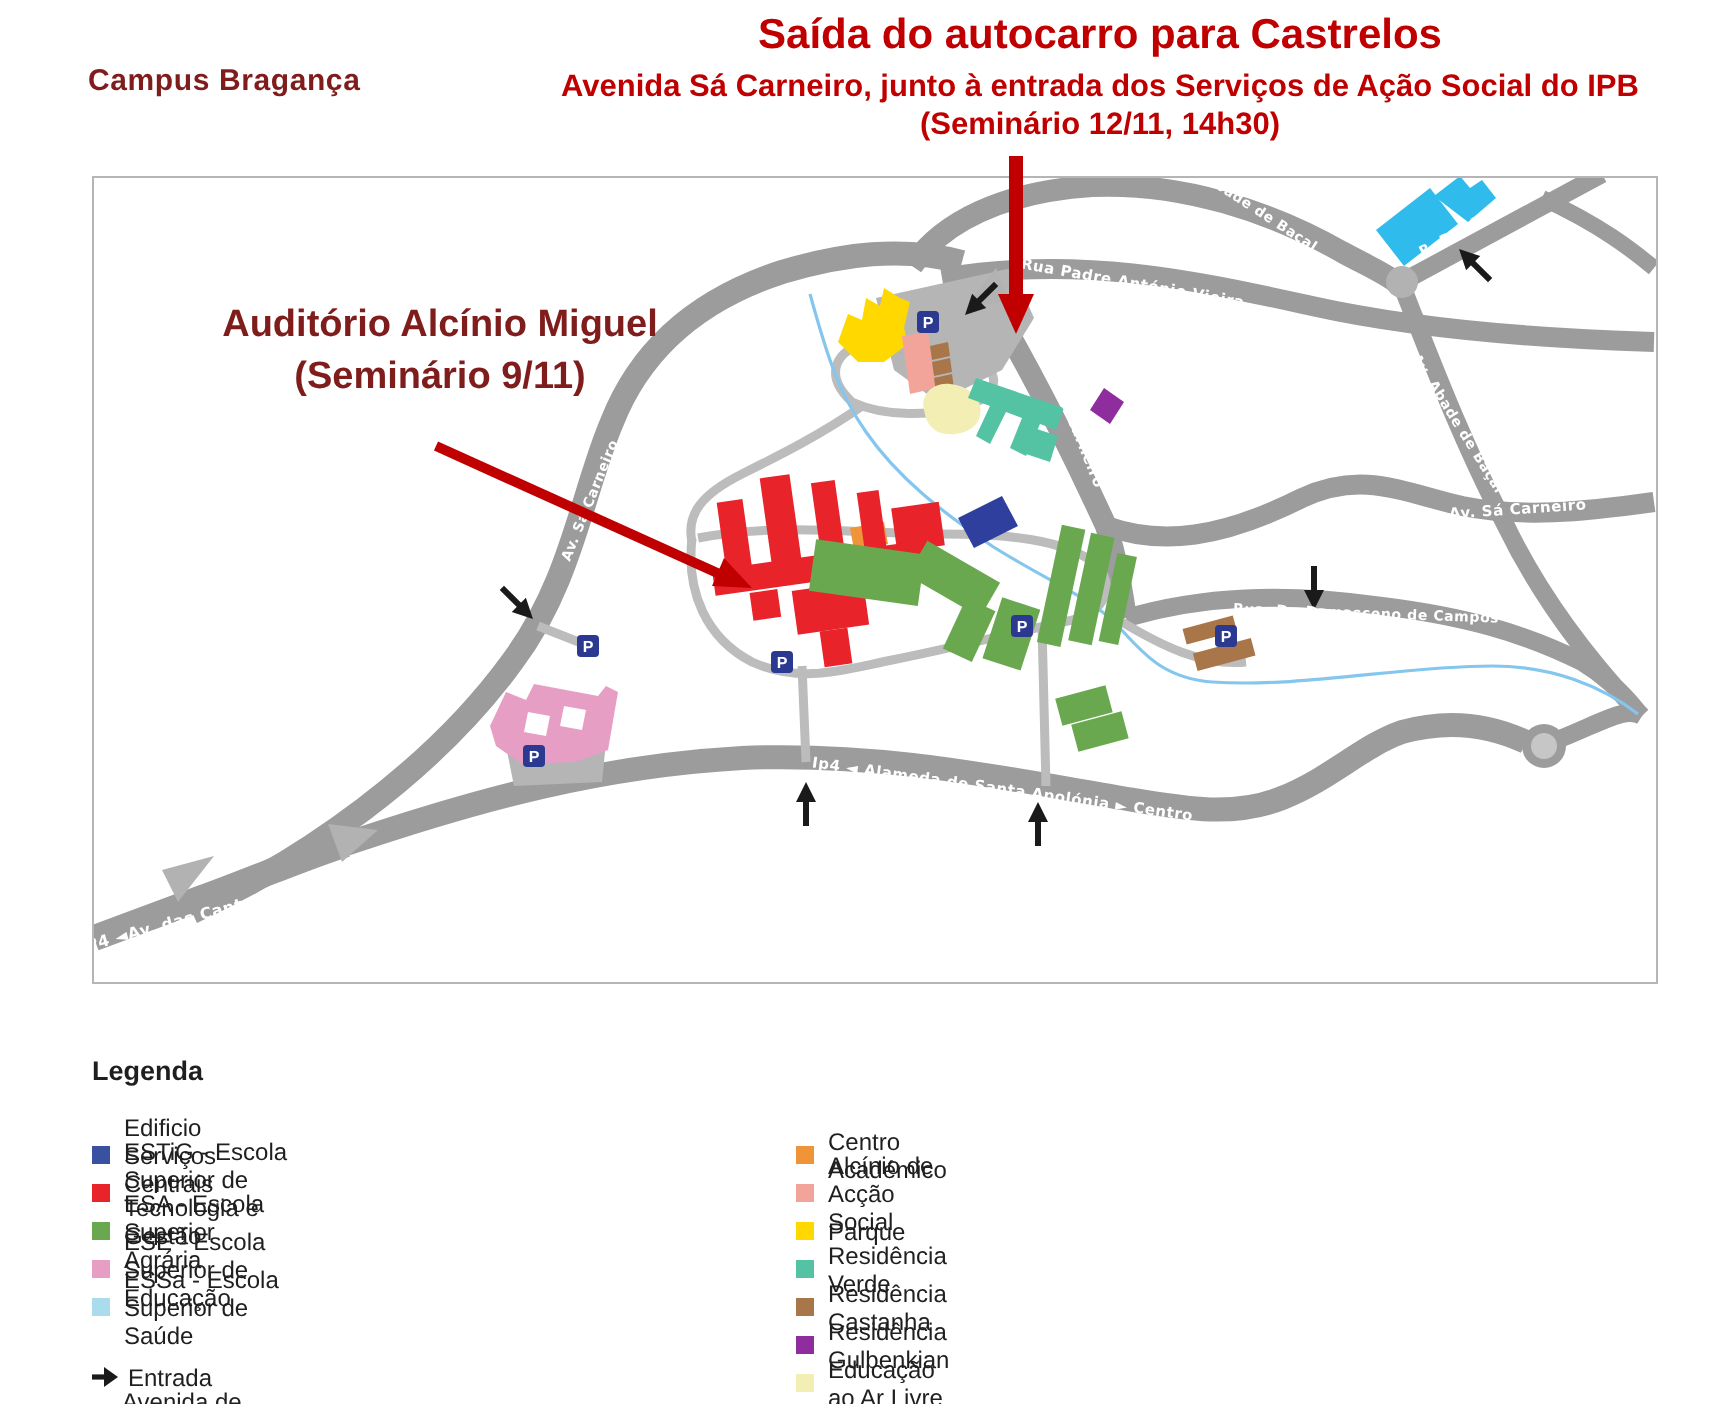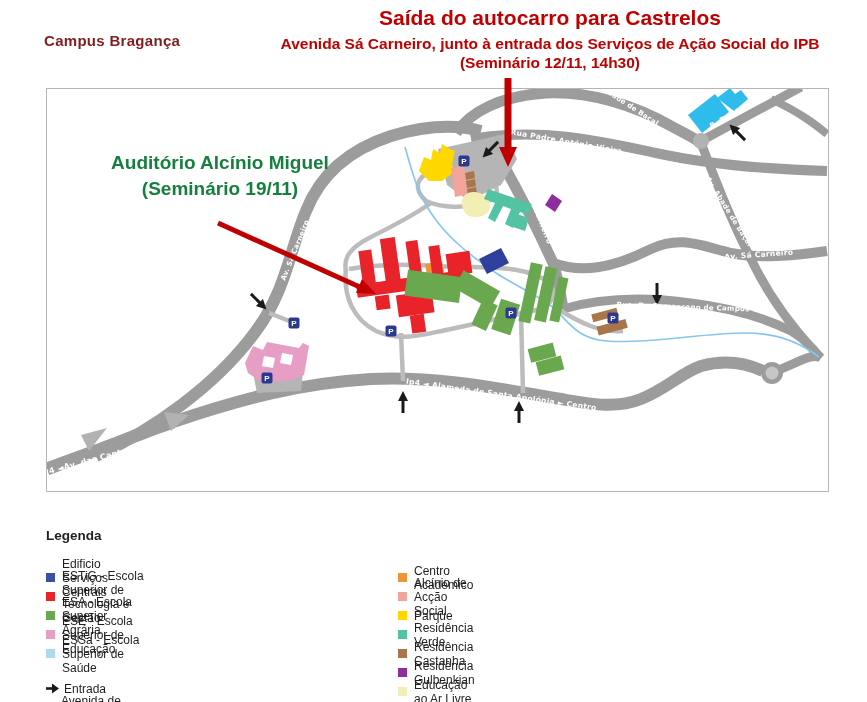--- a/index.html
+++ b/index.html
@@ -4,21 +4,21 @@
 <style>
   html,body{margin:0;padding:0;background:#fff;}
   .canvas{position:relative;width:867px;height:702px;background:#fff;
           font-family:"Liberation Sans",sans-serif;overflow:hidden;}
   .campus-label{position:absolute;left:44px;top:32px;font-size:15px;font-weight:bold;
                 color:#7f1d1d;letter-spacing:.3px;}
   .title-block{position:absolute;left:205px;top:5px;width:690px;text-align:center;color:#c00000;}
   .title-block .t1{font-size:21px;font-weight:bold;line-height:26px;}
   .title-block .t2{font-size:15.5px;font-weight:bold;line-height:19px;margin-top:3px;}
   .title-block .t3{font-size:15.5px;font-weight:bold;line-height:19px;}
-  .aud-block{position:absolute;left:80px;top:150px;width:280px;text-align:center;color:#15803d;z-index:5;}
+  .aud-block{position:absolute;left:80px;top:150px;width:280px;text-align:center;color:#7f1d1d;z-index:5;}
   .aud-block .a1{font-size:19px;font-weight:bold;line-height:26px;}
   .aud-block .a2{font-size:19px;font-weight:bold;line-height:26px;}
   .map-box{position:absolute;left:46px;top:88px;width:781px;height:402px;
            border:1px solid #b5b5b5;background:#fff;}
   .overlay{position:absolute;left:0;top:0;z-index:4;pointer-events:none;}
   .road{stroke:#9c9c9c;fill:none;}
   .walk{stroke:#bcbcbc;fill:none;}
   .river{stroke:#85c6ee;fill:none;stroke-width:1.6;}
   .island{fill:#b2b2b2;}
   .patch{fill:#b5b5b5;}
@@ -49,21 +49,21 @@
   <div class="campus-label">Campus Bragança</div>
 
   <div class="title-block">
     <div class="t1">Saída do autocarro para Castrelos</div>
     <div class="t2">Avenida Sá Carneiro, junto à entrada dos Serviços de Ação Social do IPB</div>
     <div class="t3">(Seminário 12/11, 14h30)</div>
   </div>
 
   <div class="aud-block">
     <div class="a1">Auditório Alcínio Miguel</div>
-    <div class="a2">(Seminário 19/11)</div>
+    <div class="a2">(Seminário 9/11)</div>
   </div>
 
   <div class="map-box">
     <svg width="781" height="402" viewBox="46 88 781 402">
 
       <g>
         <path class="road" stroke-width="13" d="M 46,468 L 100,448 C 130,437 150,428 172,421"></path>
         <path class="road" stroke-width="12" d="M 172,421 C 240,398 300,382 370,378 C 440,375 500,388 560,398 C 590,403 615,408 640,398 C 665,388 680,372 700,365 C 725,358 745,362 762,370"></path>
         <path class="road" stroke-width="9" d="M 780,368 C 800,360 812,352 820,357"></path>
         <path class="road" stroke-width="12" d="M 95,455 C 150,430 215,385 255,330 C 285,290 290,245 305,210 C 320,172 350,148 390,135 C 420,126 450,122 480,130"></path>

